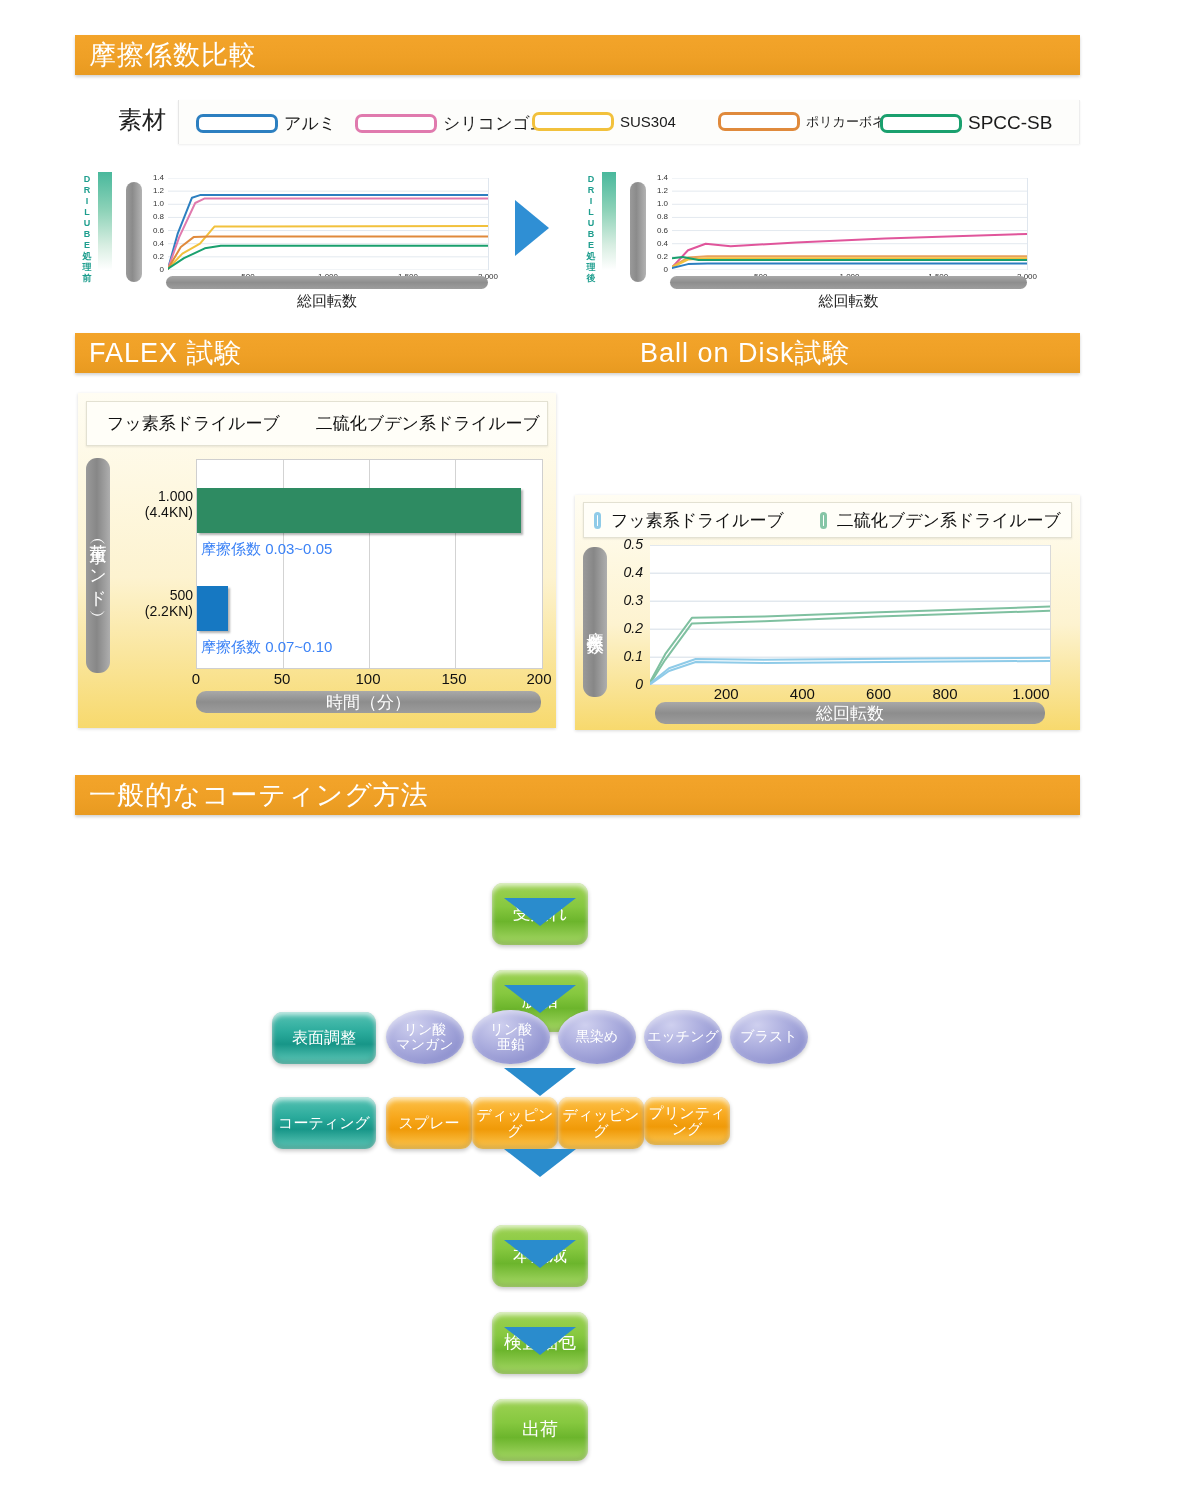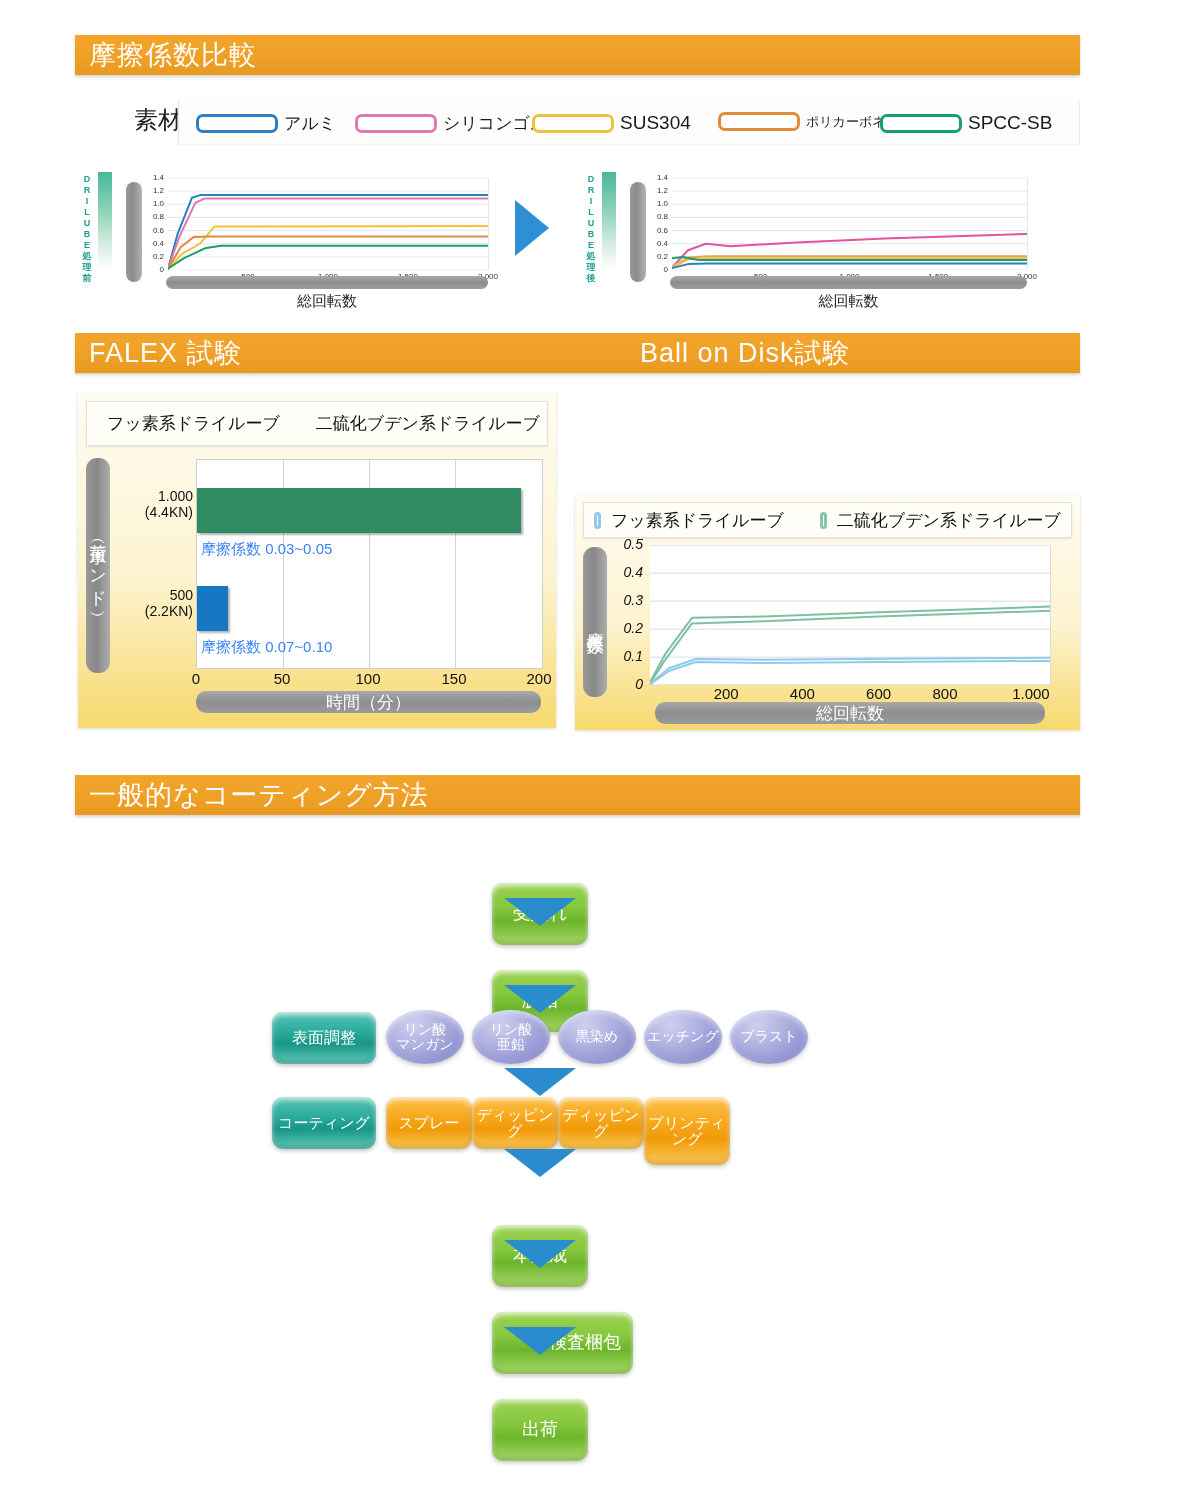--- a/index.html
+++ b/index.html
@@ -12,21 +12,21 @@
        box-shadow:0 2px 3px rgba(0,0,0,.18);}
   .bar .ttl{position:absolute;left:14px;top:50%;transform:translateY(-50%);
        color:#ffffff;font-size:27px;letter-spacing:1px;white-space:nowrap;}
   .bar .ttl2{position:absolute;left:565px;top:50%;transform:translateY(-50%);
        color:#ffffff;font-size:27px;letter-spacing:1px;white-space:nowrap;}
 
   
   .matlegend{position:absolute;left:178px;top:100px;width:900px;height:44px;
       background:#fdfdfb;border-left:1px solid #e6e6e6;border-right:1px solid #ededed;
       box-shadow:0 1px 2px rgba(0,0,0,.07);}
-  .matword{position:absolute;left:118px;top:104px;font-size:24px;color:#222;margin-left:16px;}
+  .matword{position:absolute;left:118px;top:104px;font-size:24px;color:#222;}
   .mitem{position:absolute;top:112px;display:flex;align-items:center;gap:6px;}
   .pill{width:76px;height:13px;border-radius:7px;background:#ffffff;}
   .mitem span{font-size:17px;color:#1a1a1a;white-space:nowrap;}
 
   
   .fchart{position:absolute;top:168px;}
   .drlabel{position:absolute;top:6px;width:14px;text-align:center;
       font-size:9px;line-height:11px;color:#1e9e8e;font-weight:bold;letter-spacing:0px;}
   .drgrad{position:absolute;top:4px;width:14px;height:98px;
       background:linear-gradient(180deg,#49b89c 0%,#8fd3b9 40%,#d8eee2 75%,#ffffff 100%);}
@@ -98,21 +98,21 @@
 <div class="mitem" style="left:196px">
   <span class="pill" style="border:3px solid #2c7fc0"></span>
   <span>アルミ</span>
 </div>
 <div class="mitem" style="left:355px">
   <span class="pill" style="border:3px solid #e07aae"></span>
   <span>シリコンゴム</span>
 </div>
 <div class="mitem" style="left:532px">
   <span class="pill" style="border:3px solid #f2c13c"></span>
-  <span style="font-size:19px">SUS304</span>
+  <span style="font-size:15px">SUS304</span>
 </div>
 <div class="mitem" style="left:718px">
   <span class="pill" style="border:3px solid #e08a3c"></span>
   <span style="font-size:13px">ポリカーボネイト</span>
 </div>
 <div class="mitem" style="left:880px">
   <span class="pill" style="border:3px solid #1aa06e"></span>
   <span style="font-size:19px">SPCC-SB</span>
 </div>
 
@@ -355,28 +355,28 @@
     </div>
     <div class="node rrect orange" style="left: 386px; top: 1097px; width: 86px; height: 52px; font-size: 15px;">
       <span>スプレー</span>
     </div>
     <div class="node rrect orange" style="left: 472px; top: 1097px; width: 86px; height: 52px; font-size: 15px;">
       <span>ディッピング</span>
     </div>
     <div class="node rrect orange" style="left: 558px; top: 1097px; width: 86px; height: 52px; font-size: 15px;">
       <span>ディッピング</span>
     </div>
-    <div class="node rrect orange" style="left: 644px; top: 1097px; width: 86px; height: 68px; font-size: 15px;">
+    <div class="node rrect orange" style="left: 644px; top: 1097px; width: 86px; height: 48px; font-size: 15px;">
       <span>プリンティング</span>
     </div>
     <div class="arw" style="left: 504px; top: 1149px; border-left-width: 36px; border-right-width: 36px; border-top-width: 28px;"></div>
     <div class="node rrect green" style="left: 492px; top: 1180px; width: 96px; height: 62px; font-size: 18px;">
       <span>本焼成</span>
     </div>
     <div class="arw" style="left: 504px; top: 1240px; border-left-width: 36px; border-right-width: 36px; border-top-width: 28px;"></div>
-    <div class="node rrect green" style="left: 492px; top: 1267px; width: 96px; height: 62px; font-size: 18px; padding-left: 45px;">
+    <div class="node rrect green" style="left: 492px; top: 1267px; width: 96px; height: 62px; font-size: 18px;">
       <span>検査梱包</span>
     </div>
     <div class="arw" style="left: 504px; top: 1327px; border-left-width: 36px; border-right-width: 36px; border-top-width: 28px;"></div>
     <div class="node rrect green" style="left: 492px; top: 1354px; width: 96px; height: 62px; font-size: 18px;">
       <span>出荷</span>
     </div>
   </div>
 
 </body></html>

